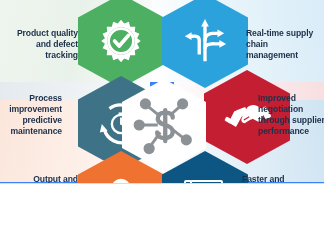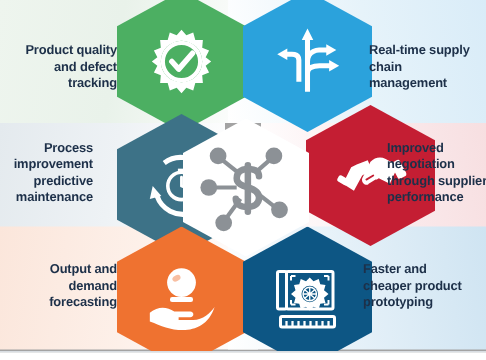--- a/index.html
+++ b/index.html
@@ -1,22 +1,22 @@
 <!DOCTYPE html>
 <html><head>
 <meta charset="utf-8">
 <style>
   html,body{margin:0;padding:0;background:#fff;}
   body{font-family:"Liberation Sans",sans-serif;}
 
   #stage{
     position:relative;
-    width:324px;height:235px;
+    width:324px;height:184px;
     overflow:hidden;
-    background:#a3a3a3;
+    background:#3b82f6;
     box-sizing:border-box;
     border-bottom:1px solid #d8dde2;
   }
 
   
   .bg{position:absolute;}
   .bg-tl{left:0;top:0;width:172px;height:82px;
     background:linear-gradient(100deg,#eef5ee 0%,#e9f2ea 45%,#ffffff 100%);}
   .bg-tr{right:0;top:0;width:172px;height:82px;
     background:linear-gradient(260deg,#d9ecf8 0%,#e6f3fa 45%,#ffffff 100%);}

